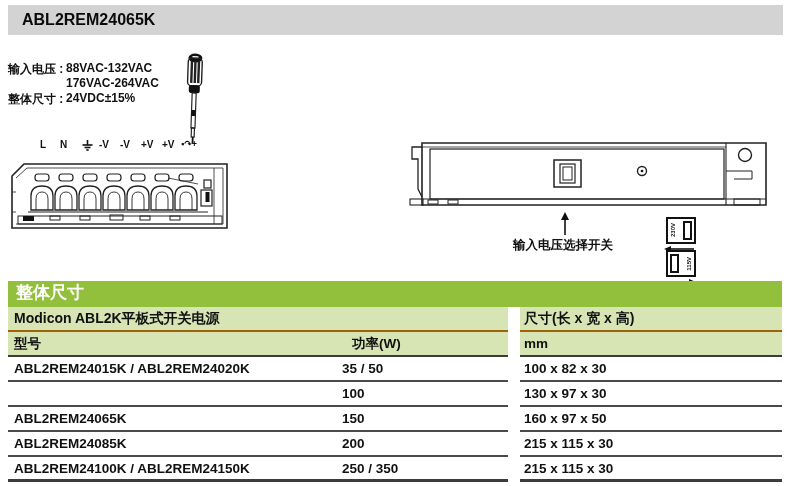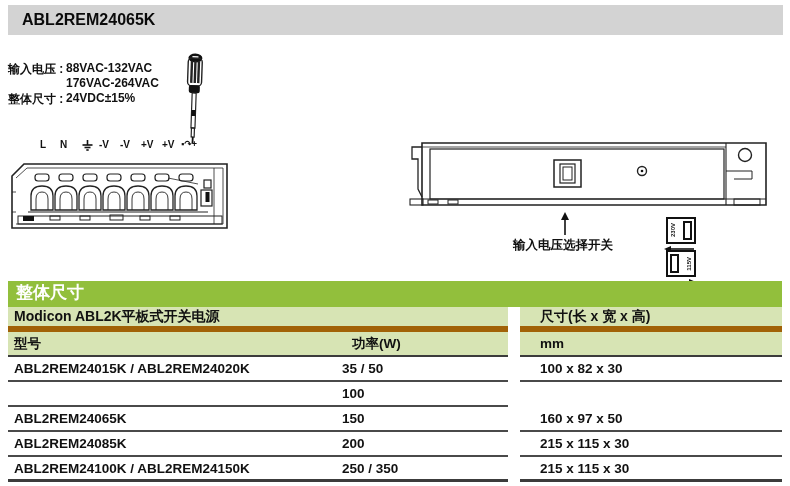--- a/index.html
+++ b/index.html
@@ -27,22 +27,22 @@
   .chip .txt { font-size:6px; font-weight:bold; writing-mode:vertical-rl; transform:rotate(180deg); line-height:1; letter-spacing:0; }
   .chip .slider { width:9px; height:19px; border:2px solid #111; background:#fff; }
 
   
   .dim-table { left:8px; top:281px; width:774px; }
   .t-title { height:26px; background:#92bf3c; display:flex; 
              padding-left:8px; color:#fff; font-size:17px; font-weight:bold; }
   .t-row { display:grid; grid-template-columns:500px 12px 262px; height:25px; }
   .cell { display:flex; align-items:center; position:relative; font-weight:bold; }
   .cell.l { padding-left:6px; }
-  .cell.r { padding-left:20px;text-align:center; }
-  .green-row .cell { background:#d7e4b4; border-bottom:6px solid #a16207; font-size:14px; }
+  .cell.r { padding-left:4px;text-align:center; }
+  .green-row .cell { background:#d7e4b4; border-bottom:2px solid #a16207; font-size:14px; }
   .head-row .cell { background:#d7e4b4; border-bottom:2px solid #3c3c3c; font-size:13.5px; }
   .data-row .cell { background:#fff; border-bottom:2px solid #4a4a4a; font-size:13.5px; }
   .data-row.last .cell { border-bottom:3px solid #3c3c3c; }
   .power-pos { position:absolute; left:344px;text-align:center; }
   .power-pos.v { left:334px; }
 
   svg { display:block; }
   .ln { stroke:#222; fill:none; }
 </style>
 </head>
@@ -250,20 +250,23 @@
     <div class="cell r">
       <span>100 x 82 x 30</span>
     </div>
   </div>
 
   <div class="t-row data-row">
     <div class="cell l">
       <span class="power-pos v">100</span>
     </div>
     <div></div>
+    <div class="cell r">
+      <span>130 x 97 x 30</span>
+    </div>
   </div>
 
   <div class="t-row data-row">
     <div class="cell l">
       <span>ABL2REM24065K</span>
       <span class="power-pos v">150</span>
     </div>
     <div></div>
     <div class="cell r">
       <span>160 x 97 x 50</span>

